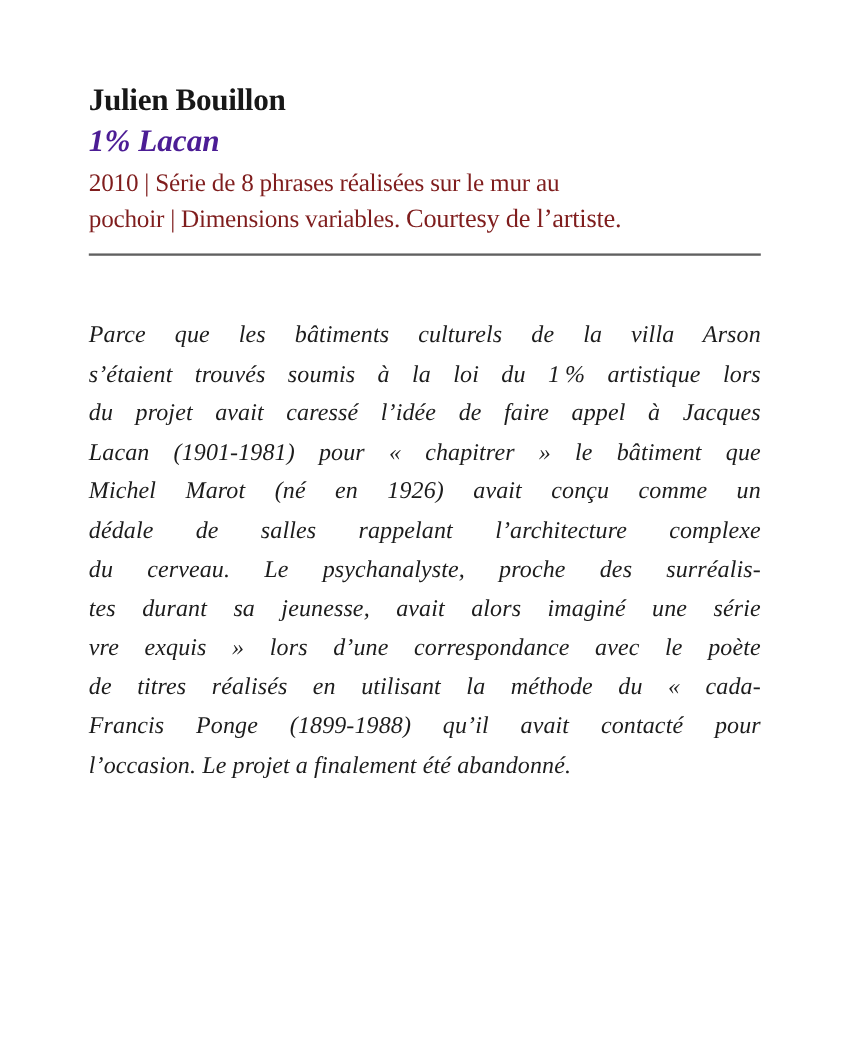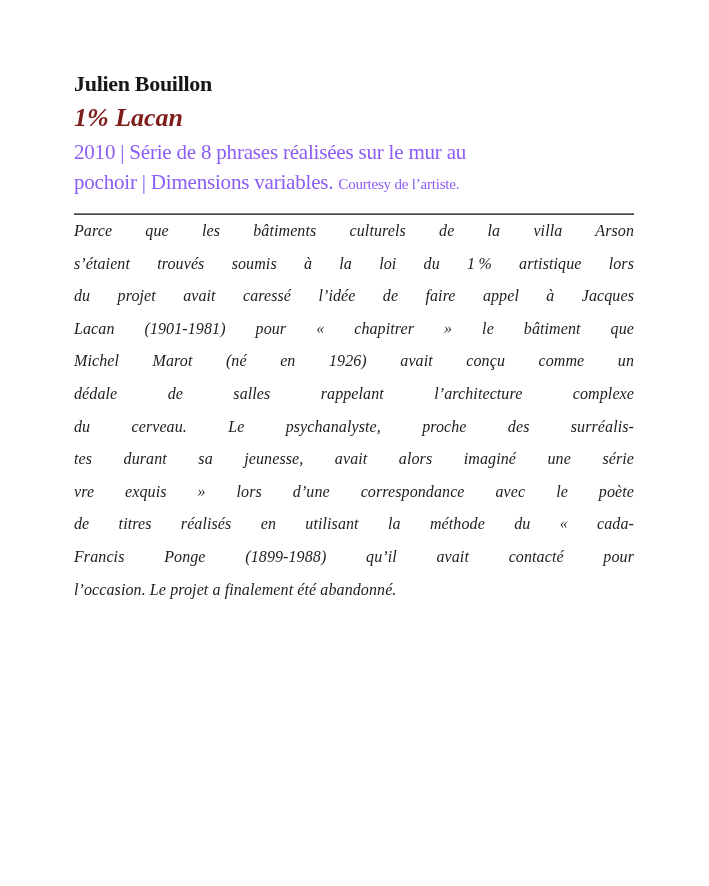--- a/index.html
+++ b/index.html
@@ -16,56 +16,57 @@
     overflow: hidden;
     font-family: "Liberation Serif", serif;
   }
   .content {
     position: absolute;
     left: 74px;
     top: 66px;
     width: 560px;
   }
   .artist-name {
-    font-size: 22px;
+    font-size: 26px;
     line-height: 35px;
     font-weight: bold;
     letter-spacing: -0.3px;
     color: #171717;
   }
   .work-title {
     font-size: 26px;
     line-height: 33px;
     font-weight: bold;
     font-style: italic;
-    color: #7f1d1d;
+    color: #4c1d95;
   }
   .caption {
     margin-top: 3px;
-    color: #8b5cf6;
+    color: #7f1d1d;
   }
   .caption-line {
     font-size: 21px;
     line-height: 30px;
     letter-spacing: -0.2px;
     white-space: nowrap;
   }
   .caption-small {
-    font-size: 15px;
+    font-size: 22px;
   }
   .divider {
     height: 2px;
     border: none;
     margin: 14px 0 0 0;
     background: linear-gradient(#9a9a9a, #2f2f2f);
     width: 560px;
   }
   .body-text {
+    margin-top: 50px;
     font-style: italic;
-    font-size: 16px;
+    font-size: 20px;
     color: #1c1c1c;
   }
   .body-line {
     line-height: 32.6px;
     text-align: justify;
     text-align-last: justify;
     letter-spacing: 0.1px;
   }
   .body-line:last-child {
     text-align-last: left;

